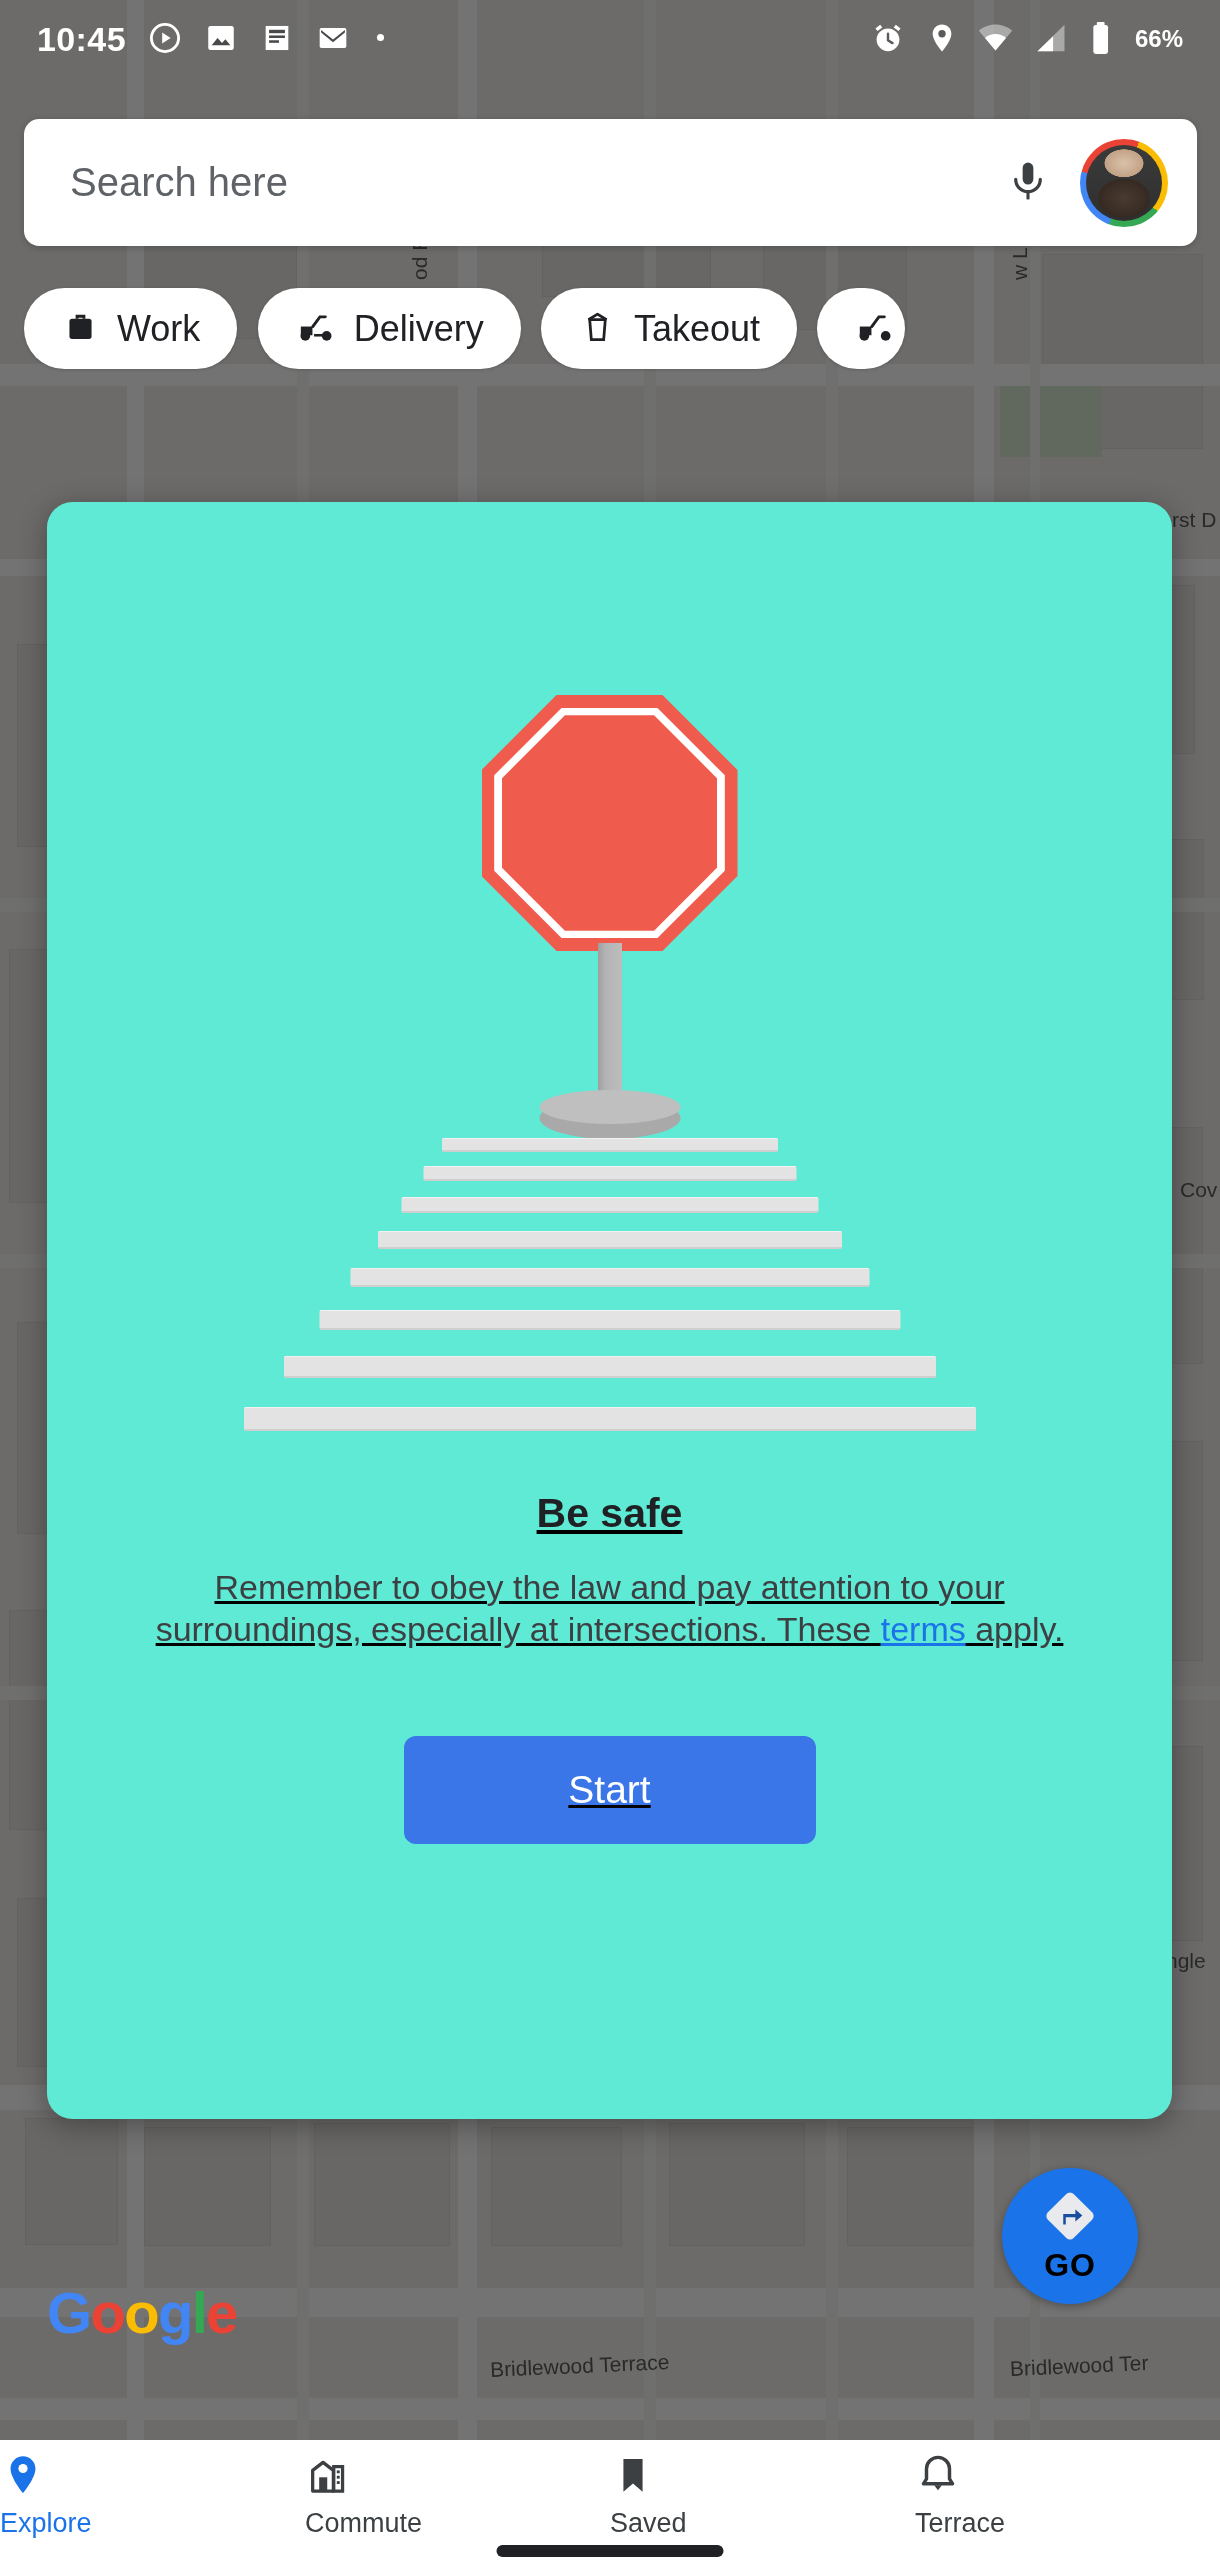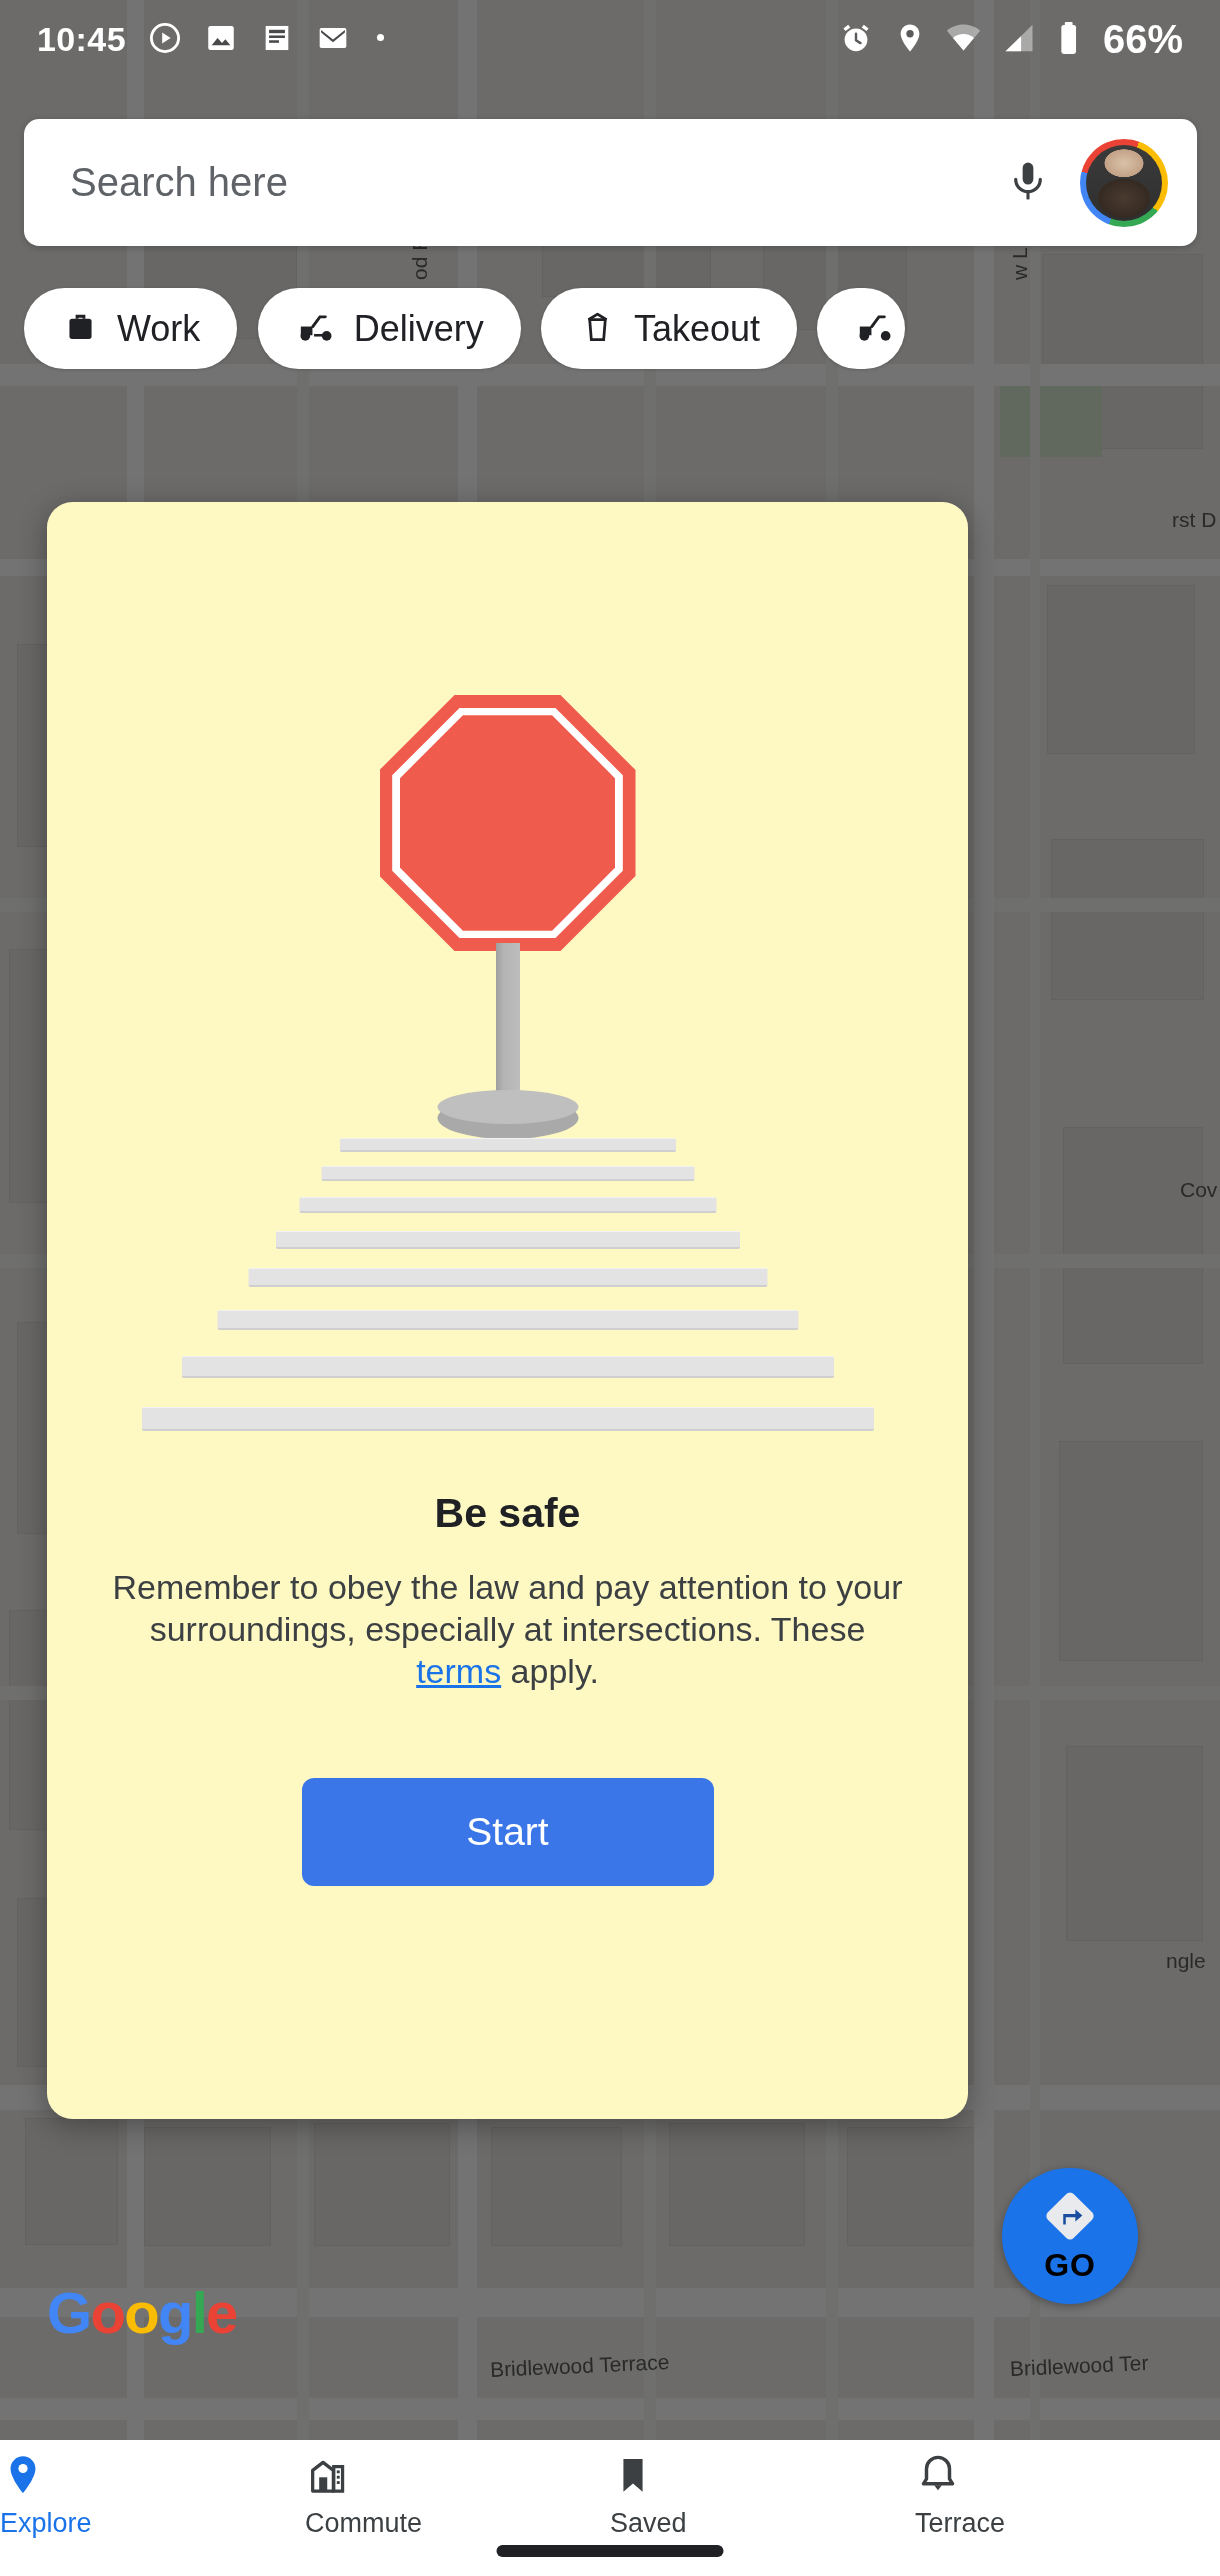--- a/index.html
+++ b/index.html
@@ -54,21 +54,21 @@
   #status-bar {
     position:absolute; top:0; left:0; width:1220px; height:78px;
     display:flex; align-items:center;
     padding:0 37px;
     z-index:20;
     color:#fff;
   }
   #status-left { display:flex; align-items:center; gap:22px; }
   #status-time { font-size:34px; font-weight:bold; letter-spacing:0.4px; }
   #status-right { margin-left:auto; display:flex; align-items:center; gap:18.6px; }
-  #battery-pct { font-size:40px; font-weight:bold; margin-left:3.4px; }
+  #battery-pct { font-size:24px; font-weight:bold; margin-left:3.4px; }
   .sb-ico { display:block; }
 
   
   #search-bar {
     position:absolute; top:119px; left:24px;
     width:1173px; height:127px;
     background:#fff; border-radius:15.3px;
     display:flex; align-items:center;
     padding:0 29px 0 46px;
     z-index:10;
@@ -172,28 +172,29 @@
     transform:translateX(-50%);
     width:227px; height:12px;
     border-radius:6px; background:#202124;
     z-index:12;
   }
 
   
   #dialog {
     position:absolute;
     left:47px; top:502px;
-    width:921px; height:1617px;
-    background:#fef9c3;
+    width:1125px; height:1617px;
+    background:#5eead4;
     border-radius:25.4px;
     z-index:30;
     display:flex; flex-direction:column;
     align-items:center;
     box-shadow:0 6.8px 29px rgba(0,0,0,0.32);
     overflow:hidden;
+    text-decoration:underline;
   }
 
   
   #illustration {
     position:relative;
     width:1125px; height:974px;
     flex:none;
   }
   #stop-sign {
     position:absolute;

